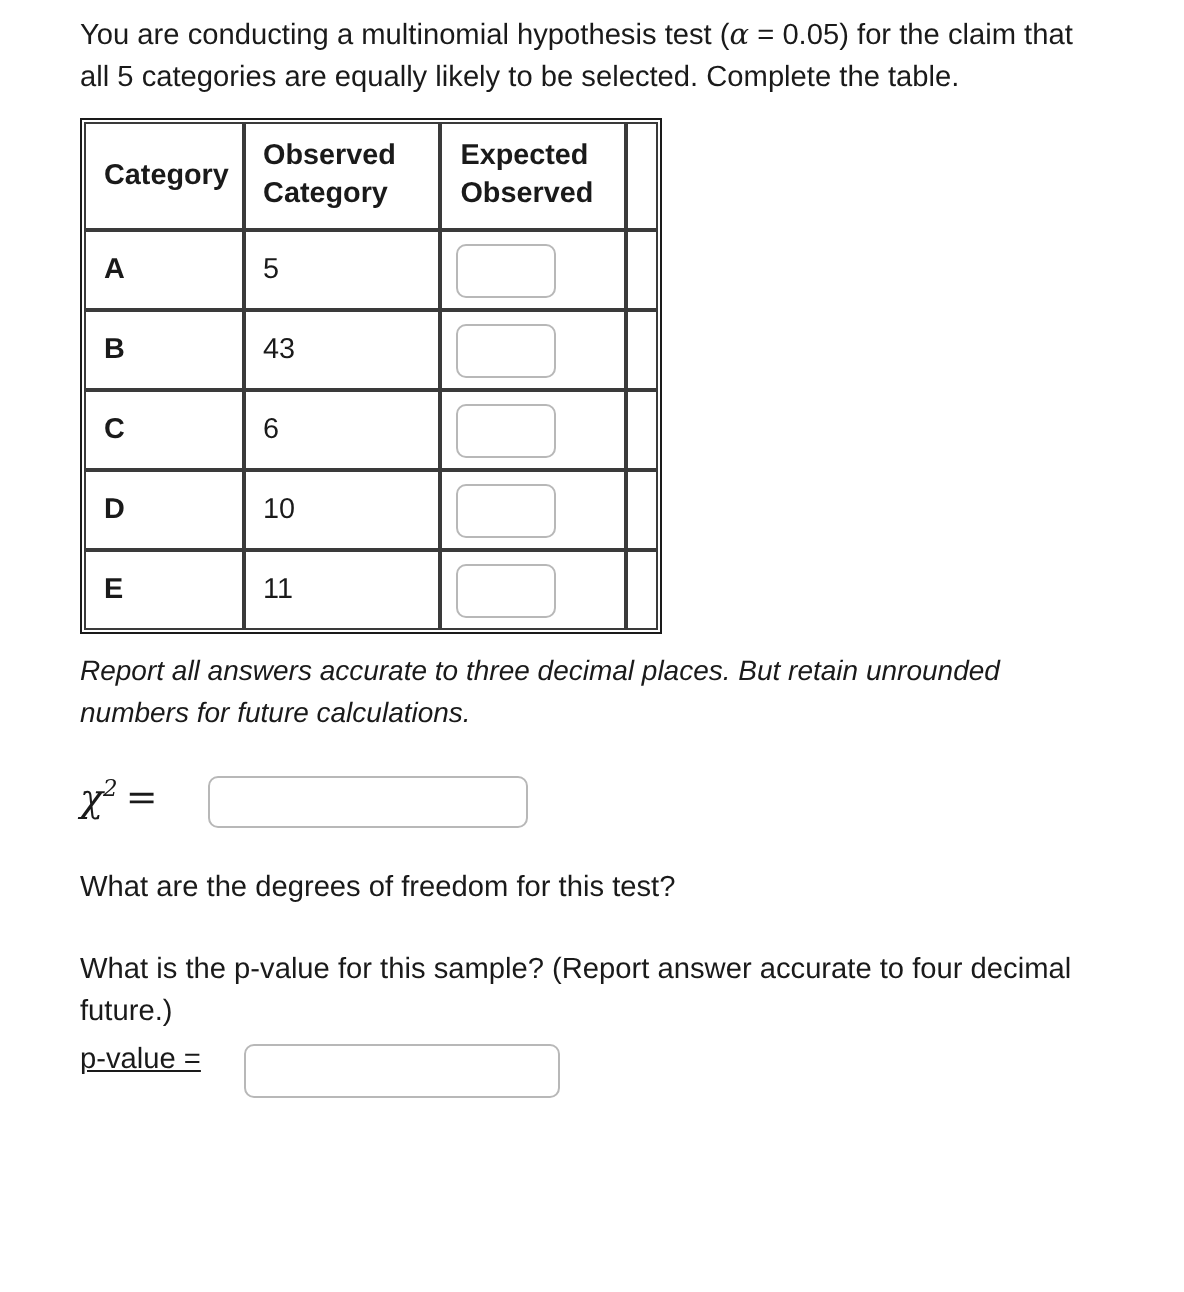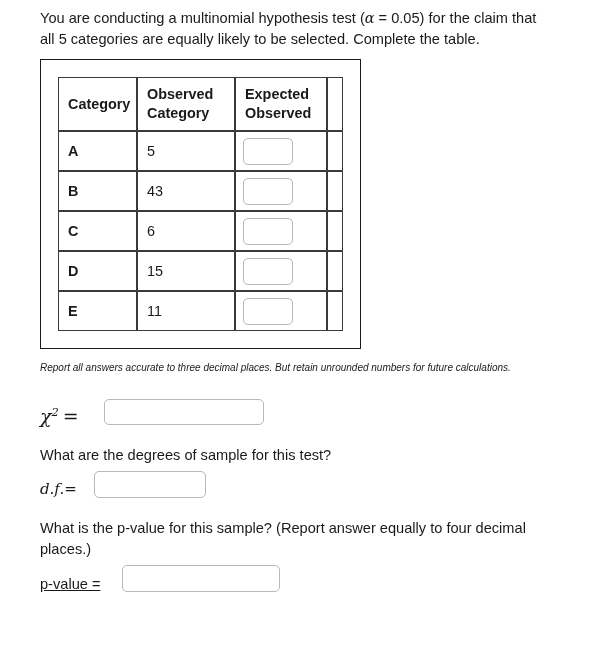--- a/index.html
+++ b/index.html
@@ -42,21 +42,21 @@
 
   
   .table-wrap {
     margin-top: 9px;
     margin-bottom: 0;
   }
   table.freq {
     border-collapse: separate;
     border-spacing: 0;
     border: 1.5px solid #1a1a1a;
-    padding: 17px;
+    padding: 1px;
     background: #ffffff;
     table-layout: fixed;
     width: 291px;
   }
   table.freq td, table.freq th {
     border: 1.2px solid #3a3a3a;
     background: #ffffff;
     padding: 0;
     vertical-align: middle;
     text-align: left;
@@ -130,37 +130,37 @@
   }
   input.pv-input {
     width: 158px;
     height: 27px;
     vertical-align: middle;
   }
 
   
   .note {
     font-style: italic;
-    font-size: 10px;
+    font-size: 14px;
     line-height: 21px;
     margin: 8px 0 0 0;
     max-width: 510px;
   }
 
   
   .qblock {
     margin-top: 21px;
   }
   .qblock.tight {
     margin-top: 20px;
   }
   .answer-line {
     margin-top: 5px;
     display: flex;
-    align-items: flex-end;
+    align-items: flex-start;
     gap: 16px;
   }
   .chi-label {
     font-family: "DejaVu Serif", serif;
     font-style: italic;
     font-size: 19px;
     line-height: 1;
     white-space: nowrap;
     margin-right: 9px;
     position: relative;
@@ -235,21 +235,21 @@
           <tr>
             <td class="cat">C</td>
             <td class="obs">6</td>
             <td class="exp">
               <input class="ansbox cell-input" type="text" value="" style="">
             </td>
             <td class="pad-cell"></td>
           </tr>
           <tr>
             <td class="cat">D</td>
-            <td class="obs">15</td>
+            <td class="obs">10</td>
             <td class="exp">
               <input class="ansbox cell-input" type="text" value="" style="">
             </td>
             <td class="pad-cell"></td>
           </tr>
           <tr>
             <td class="cat">E</td>
             <td class="obs">11</td>
             <td class="exp">
               <input class="ansbox cell-input" type="text" value="" style="">
@@ -263,29 +263,25 @@
     <p class="note">Report all answers accurate to three decimal places. But retain unrounded numbers for future calculations.</p>
 
     <div class="qblock">
       <div class="answer-line">
         <span class="chi-label"><span>χ</span><sup>2</sup><span class="chi-eq">=</span></span>
         <input class="ansbox chi-input" type="text" value="" style="">
       </div>
     </div>
 
     <div class="qblock tight">
-      <p class="prompt">What are the degrees of sample for this test?</p>
-      <div class="answer-line">
-        <span class="df-label">d.f.=</span>
-        <input class="ansbox df-input" type="text" value="" style="">
-      </div>
+      <p class="prompt">What are the degrees of freedom for this test?</p>
     </div>
 
     <div class="qblock tight">
-      <p class="prompt">What is the p-value for this sample? (Report answer equally to four decimal places.)</p>
+      <p class="prompt">What is the p-value for this sample? (Report answer accurate to four decimal future.)</p>
       <div class="answer-line">
         <span class="pv-label">p-value =</span>
         <input class="ansbox pv-input" type="text" value="" style="">
       </div>
     </div>
 
   </div>
 </div>
 
 </body></html>

